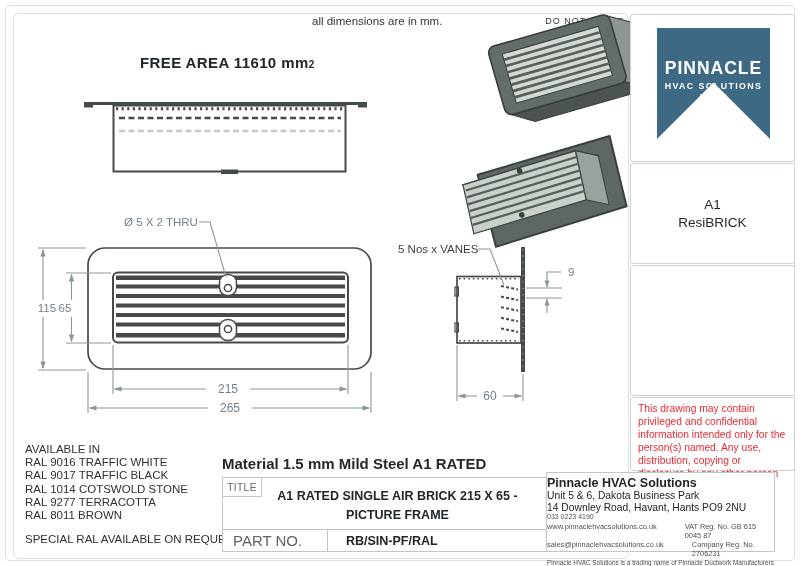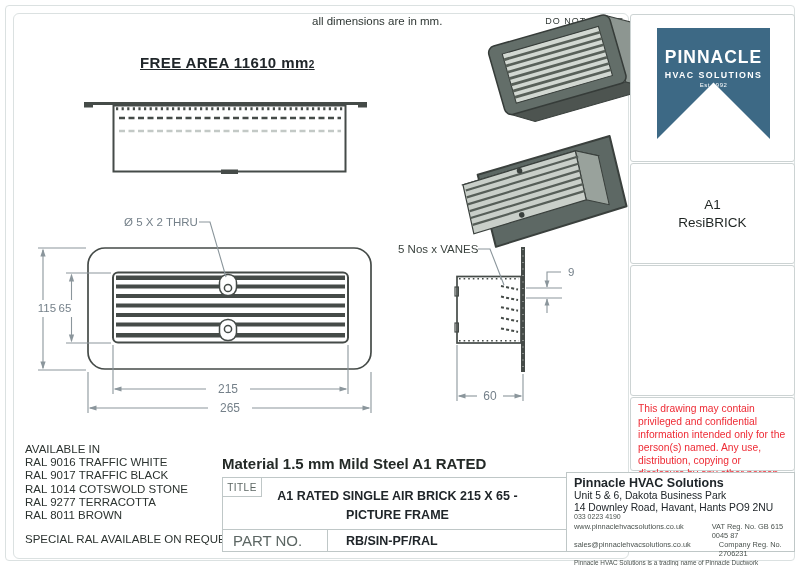--- a/index.html
+++ b/index.html
@@ -13,56 +13,56 @@
     left:5px;top:5px;width:788px;height:554px;
     border:1px solid #dbe1e1;border-radius:4px;
   }
   .draw-frame{
     left:13px;top:13px;width:614px;height:544px;
     border:1px solid #dbe1e1;border-radius:6px;
   }
   
   .dims-note{left:312px;top:15px;font-size:11.5px;color:#2f3734;}
   .no-scale{left:520px;top:16px;width:104px;text-align:right;font-size:9px;letter-spacing:1px;color:#333a37;}
-  .free-area{left:140px;top:54px;font-size:15px;font-weight:bold;color:#20262a;letter-spacing:.4px;text-decoration:underline;}
+  .free-area{left:140px;top:54px;font-size:15px;font-weight:bold;color:#20262a;letter-spacing:.4px;}
   .free-area .sub{font-size:10px;}
   
   .panel{left:630px;width:165px;border:1px solid #ccd3d3;border-radius:3px;background:#fff;box-sizing:border-box;}
   .logo-box{top:14px;height:148px;}
   .badge-box{top:163px;height:101px;display:flex;align-items:center;justify-content:center;text-align:center;}
   .badge-box .badge-text{font-size:13.5px;color:#1e2422;line-height:18px;}
   .spare-box{top:265px;height:131px;}
   .disclaimer-box{top:397px;height:74px;padding:5px 7px;font-size:10.3px;line-height:12.9px;color:#ee2b35;}
   
   .pennant{
     position:absolute;left:26px;top:13px;width:113px;height:111px;
     background:#3d6985;
     clip-path:polygon(0 0,100% 0,100% 100%,50% 49%,0 100%);
     text-align:center;color:#fff;
   }
-  .pennant .l1{margin-top:19px;font-size:17.5px;font-weight:bold;letter-spacing:1px;}
+  .pennant .l1{margin-top:30px;font-size:17.5px;font-weight:bold;letter-spacing:1px;}
   .pennant .l2{margin-top:2px;font-size:8.8px;font-weight:bold;letter-spacing:1.4px;}
   .pennant .l3{margin-top:2px;font-size:6px;letter-spacing:.5px;}
   
   .available{left:25px;top:443px;font-size:11.5px;line-height:13.2px;color:#2c3330;}
   .available .head{font-weight:normal;}
   .available .note{margin-top:11px;}
   
   .material-note{left:222px;top:455px;font-size:15px;font-weight:bold;color:#242a27;text-align:right;}
   .title-block{left:222px;top:477px;width:351px;height:75px;border:1px solid #bfc7c7;background:#fff;box-sizing:border-box;}
   .title-label{position:absolute;left:0;top:0;width:38px;height:18px;border-right:1px solid #bfc7c7;border-bottom:1px solid #bfc7c7;
     font-size:10px;color:#5c6663;letter-spacing:.5px;display:flex;align-items:center;justify-content:center;}
   .title-text{position:absolute;left:0;top:9px;width:100%;text-align:center;font-size:12.5px;font-weight:bold;color:#20262a;line-height:19px;}
   .part-row{position:absolute;left:0;bottom:0;width:100%;height:21px;border-top:1px solid #bfc7c7;display:flex;align-items:stretch;}
   .part-label{width:105px;border-right:1px solid #bfc7c7;display:flex;align-items:center;padding-left:10px;
     font-size:15px;color:#5c6663;box-sizing:border-box;}
   .part-value{flex:1;display:flex;align-items:center;padding-left:18px;font-size:12.5px;font-weight:bold;color:#20262a;}
   
-  .company{left:566px;top:472px;width:229px;height:80px;border:1px solid #bfc7c7;background:#fff;box-sizing:border-box;
-    padding:3px 7px;color:#20262a;}
+  .company{left:546px;top:472px;width:229px;height:80px;border:1px solid #bfc7c7;background:#fff;box-sizing:border-box;
+    padding:3px 0;color:#20262a;}
   .company .nm{font-size:12.5px;font-weight:bold;}
   .company .ln{font-size:10.3px;line-height:11.5px;}
   .company .tiny{font-size:7px;line-height:8.5px;color:#4a524e;}
   .company .row{display:flex;justify-content:space-between;font-size:7.4px;line-height:9px;color:#4a524e;gap:28px;}
   .company .trading{font-size:6.4px;color:#4a524e;margin-top:1px;}
   svg text{font-family:"Liberation Sans",sans-serif;}
 </style>
 </head>
 <body>
 

